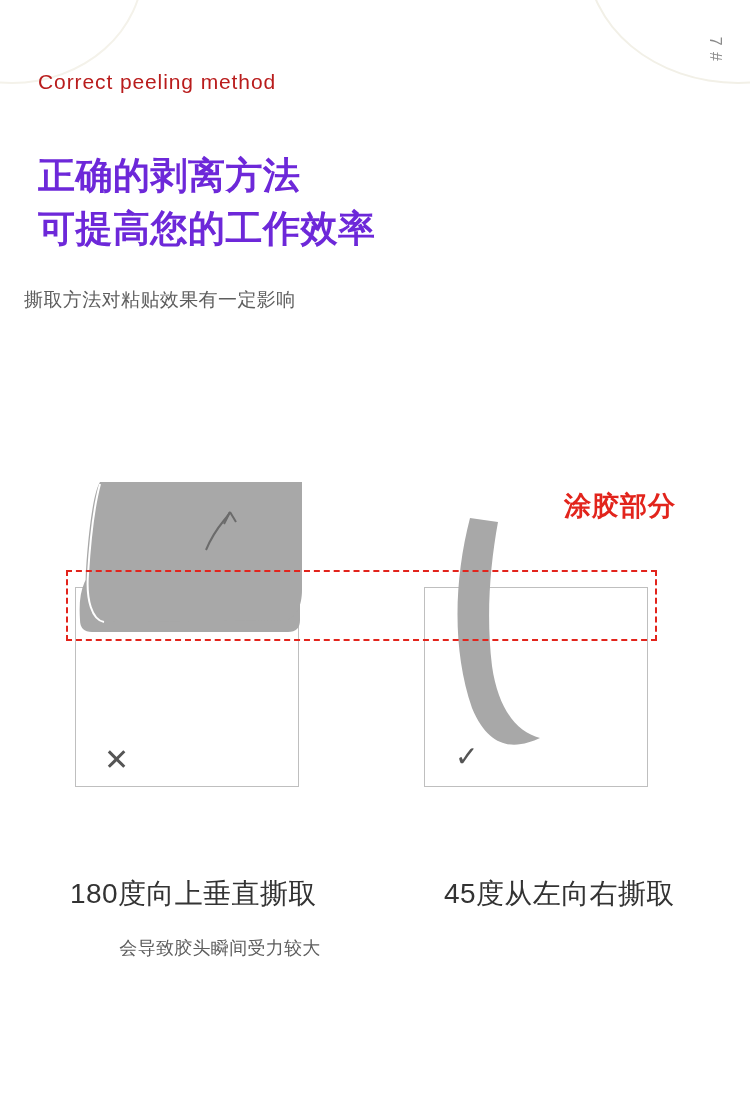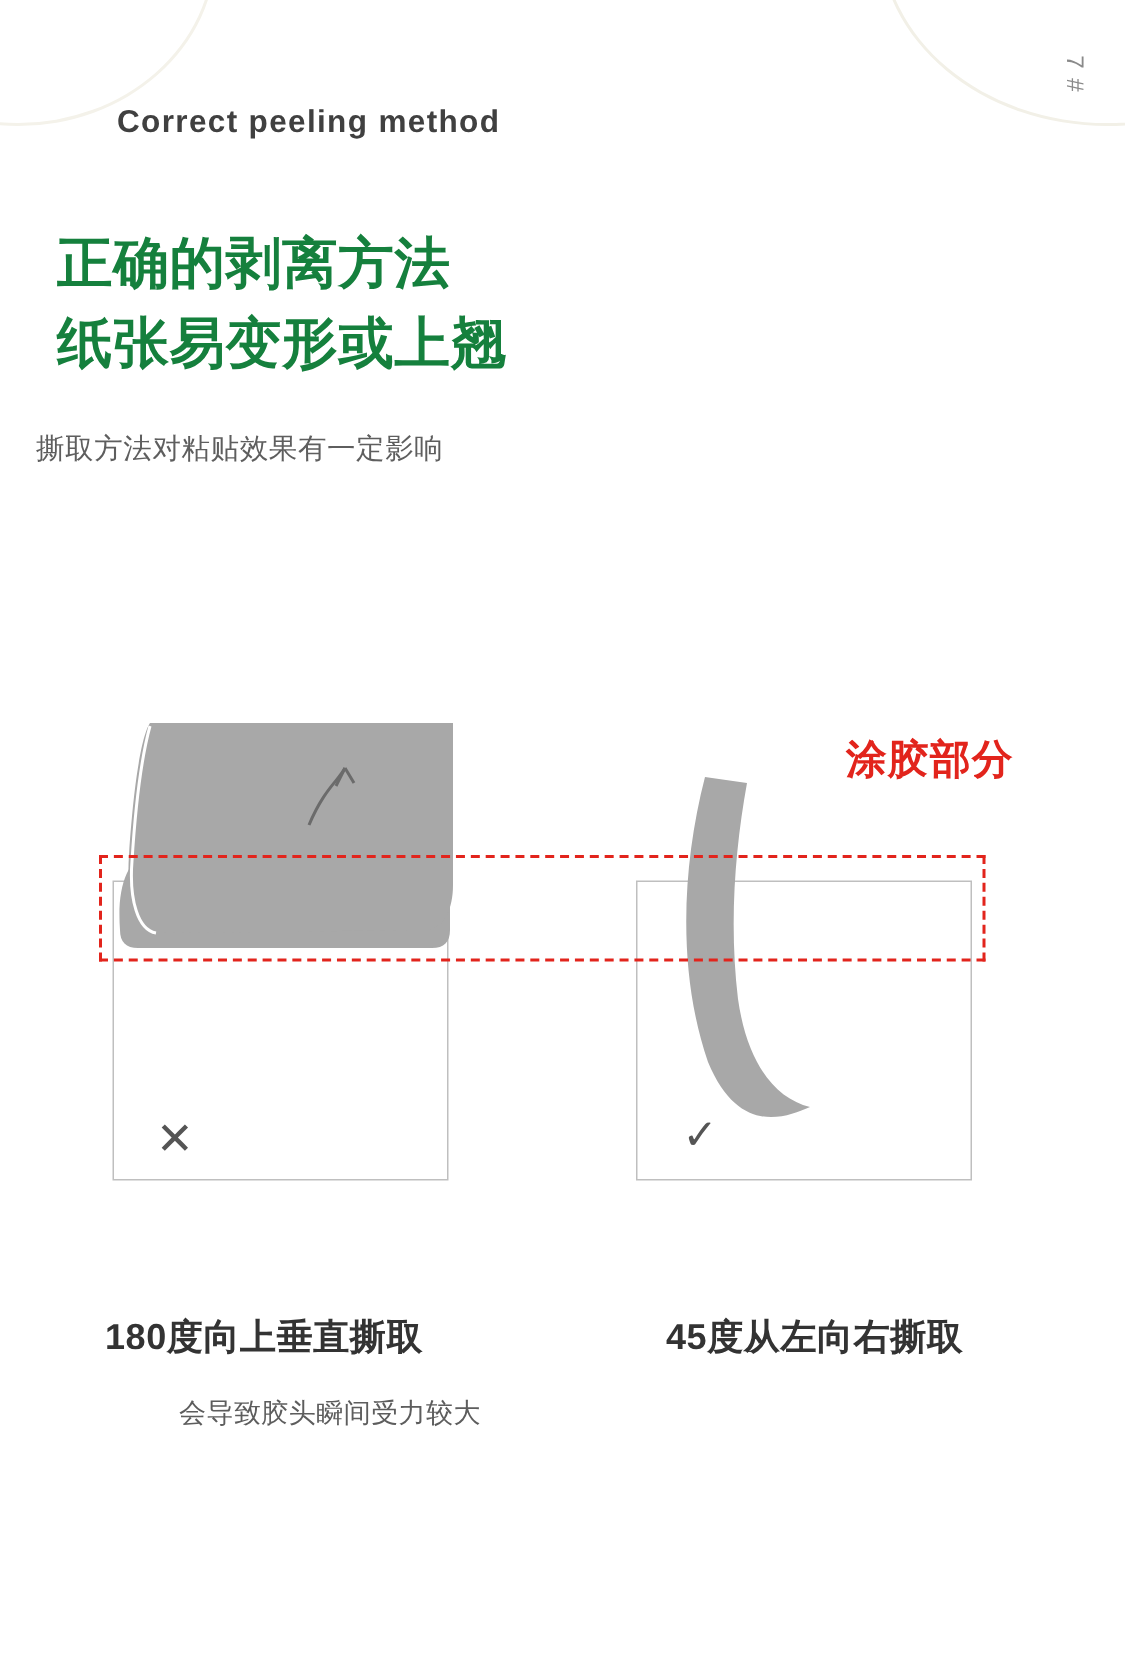--- a/index.html
+++ b/index.html
@@ -38,23 +38,22 @@
     border-color: #f2f0e7;
   }
 
   
   .eyebrow {
     position: absolute;
     left: 38px;
     top: 70px;
     font-size: 21px;
     letter-spacing: 0.9px;
-    color: #404040;
-    font-weight: 700;
-    margin-left: 40px;
+    color: #b91c1c;
+    font-weight: 400;
   }
   .page-num {
     position: absolute;
     right: 26px;
     top: 62px;
     font-size: 16px;
     color: #8a8a8a;
     letter-spacing: 1px;
     transform: rotate(90deg);
     transform-origin: right top;
@@ -63,21 +62,21 @@
 
   .headline {
     position: absolute;
     left: 38px;
     top: 150px;
     width: 600px;
   }
   .headline .line {
     font-size: 37px;
     font-weight: bold;
-    color: #15803d;
+    color: #6d28d9;
     line-height: 1.42;
     letter-spacing: 0.5px;
   }
 
   .subcopy {
     position: absolute;
     left: 24px;
     top: 283px;
     width: 640px;
   }
@@ -162,22 +161,22 @@
     top: 875px;
     width: 750px;
   }
   .cap-col {
     position: absolute;
     width: 300px;
   }
   .cap-col.left { left: 70px; }
   .cap-col.right { left: 424px; margin-left: 20px; }
   .cap-title {
-    font-size: 24px;
-    font-weight: bold;
+    font-size: 28px;
+    font-weight: normal;
     color: #333;
     letter-spacing: 0.4px;
     margin-bottom: 20px;
   }
   .cap-line {
     font-size: 18px;
     color: #5d5d5d;
     line-height: 1.75;
     letter-spacing: 0.3px;
     text-align: center;
@@ -187,21 +186,21 @@
 <body>
 
 <div class="corner-arc tl"></div>
 <div class="corner-arc tr"></div>
 
 <div class="eyebrow">Correct peeling method</div>
 <div class="page-num">7 #</div>
 
 <div class="headline">
   <div class="line">正确的剥离方法</div>
-  <div class="line">纸张易变形或上翘</div>
+  <div class="line">可提高您的工作效率</div>
 </div>
 
 <div class="subcopy">
   <div class="line">撕取方法对粘贴效果有一定影响</div>
 </div>
 
 <div class="figure">
 
   <div class="glue-label">涂胶部分</div>
 

